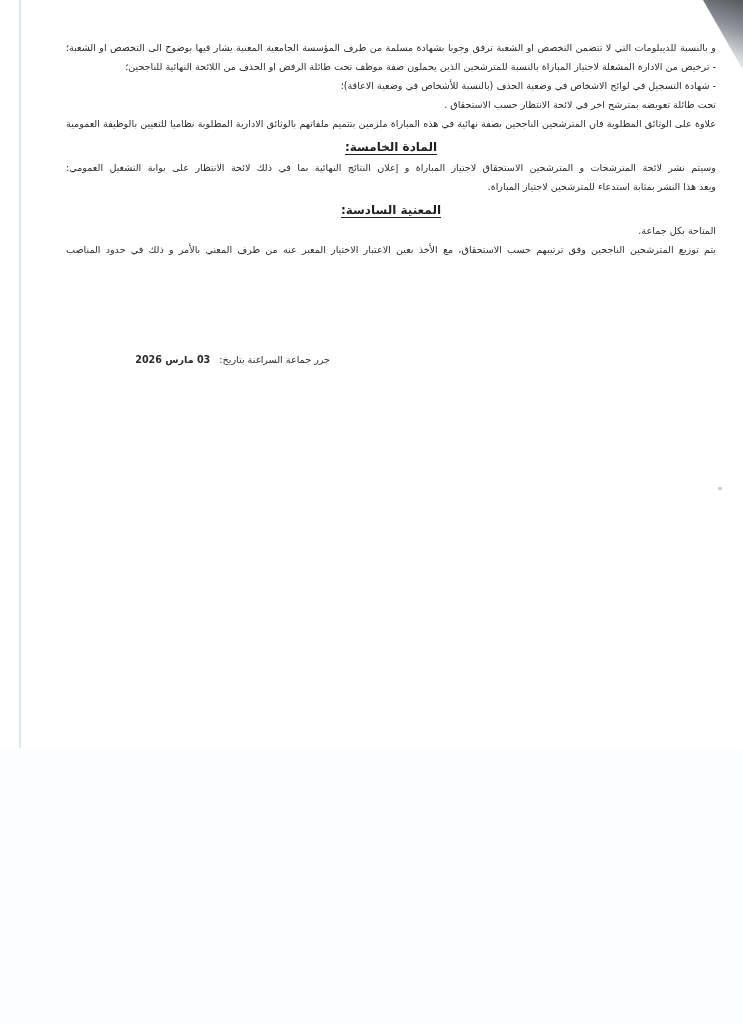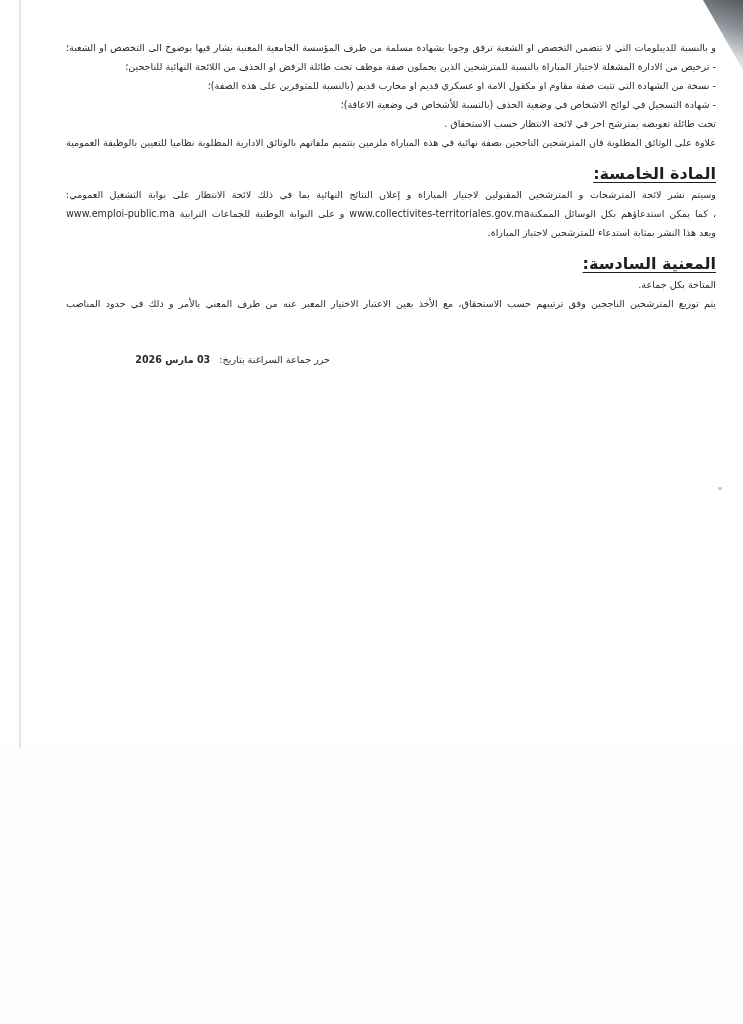--- a/index.html
+++ b/index.html
@@ -67,27 +67,28 @@
       line-height: 19px;
       height: 19px;
       overflow: visible;
     }
     .line.just {
       text-align: justify;
       text-align-last: justify;
     }
     .heading {
       font-weight: bold;
-      font-size: 16px;
+      font-size: 12px;
       text-decoration: underline;
       text-underline-offset: 3px;
       line-height: 22px;
       height: 22px;
-      margin-top: 11px;
+      margin-top: 3px;
       color: #1f1f1f;
+      text-align: center;
     }
     .ltr { direction: ltr; unicode-bidi: embed; }
     .signature {
       position: absolute;
       left: 140px;
       top: 354px;
       width: 190px;
       direction: rtl;
       text-align: right;
       font-family: "DejaVu Sans", sans-serif;
@@ -106,28 +107,26 @@
 
 <div class="scan">
   <div class="left-edge"></div>
   <div class="corner-fold"></div>
   <div class="bottom-edge"></div>
   <div class="speck"></div>
 
   <div class="doc">
     <div class="line just">و بالنسبة للديبلومات التي لا تتضمن التخصص او الشعبة ترفق وجوبا بشهادة مسلمة من طرف المؤسسة الجامعية المعنية يشار فيها بوضوح الى التخصص او الشعبة؛</div>
     <div class="line">- ترخيص من الادارة المشغلة لاجتياز المباراة بالنسبة للمترشحين الذين يحملون صفة موظف تحت طائلة الرفض او الحذف من اللائحة النهائية للناجحين؛</div>
-    <div class="line">- نسخة من الشهادة التي تثبت صفة مقاوم او مكفول الامة او عسكري قديم او محارب قديم (بالنسبة للمتوفرين على هذه الصفة)؛</div>
     <div class="line">- شهادة التسجيل في لوائح الاشخاص في وضعية الحذف (بالنسبة للأشخاص في وضعية الاعاقة)؛</div>
     <div class="line">تحت طائلة تعويضه بمترشح اخر في لائحة الانتظار حسب الاستحقاق .</div>
     <div class="line just">علاوة على الوثائق المطلوبة فان المترشحين الناجحين بصفة نهائية في هذه المباراة ملزمين بتتميم ملفاتهم بالوثائق الادارية المطلوبة نظاميا للتعيين بالوظيفة العمومية</div>
 
     <div class="heading">المادة الخامسة:</div>
-    <div class="line just">وسيتم نشر لائحة المترشحات و المترشحين المقبولين لاجتياز المباراة و إعلان النتائج النهائية بما في ذلك لائحة الانتظار على بوابة التشغيل العمومي:</div>
-    <div class="line just"><span>، كما يمكن استدعاؤهم بكل الوسائل الممكنة</span><span class="ltr">www.collectivites-territoriales.gov.ma</span><span> و على البوابة الوطنية للجماعات الترابية </span><span class="ltr">www.emploi-public.ma</span></div>
+    <div class="line just">وسيتم نشر لائحة المترشحات و المترشحين الاستحقاق لاجتياز المباراة و إعلان النتائج النهائية بما في ذلك لائحة الانتظار على بوابة التشغيل العمومي:</div>
     <div class="line">ويعد هذا النشر بمثابة استدعاء للمترشحين لاجتياز المباراة.</div>
 
     <div class="heading">المعنية السادسة:</div>
     <div class="line">المتاحة بكل جماعة.</div>
     <div class="line just">يتم توزيع المترشحين الناجحين وفق ترتيبهم حسب الاستحقاق، مع الأخذ بعين الاعتبار الاختيار المعبر عنه من طرف المعني بالأمر و ذلك في حدود المناصب</div>
   </div>
 
   <div class="signature">
     <span>حرر جماعة السراغنة بتاريخ:</span>
     <span class="date">03 مارس 2026</span>

